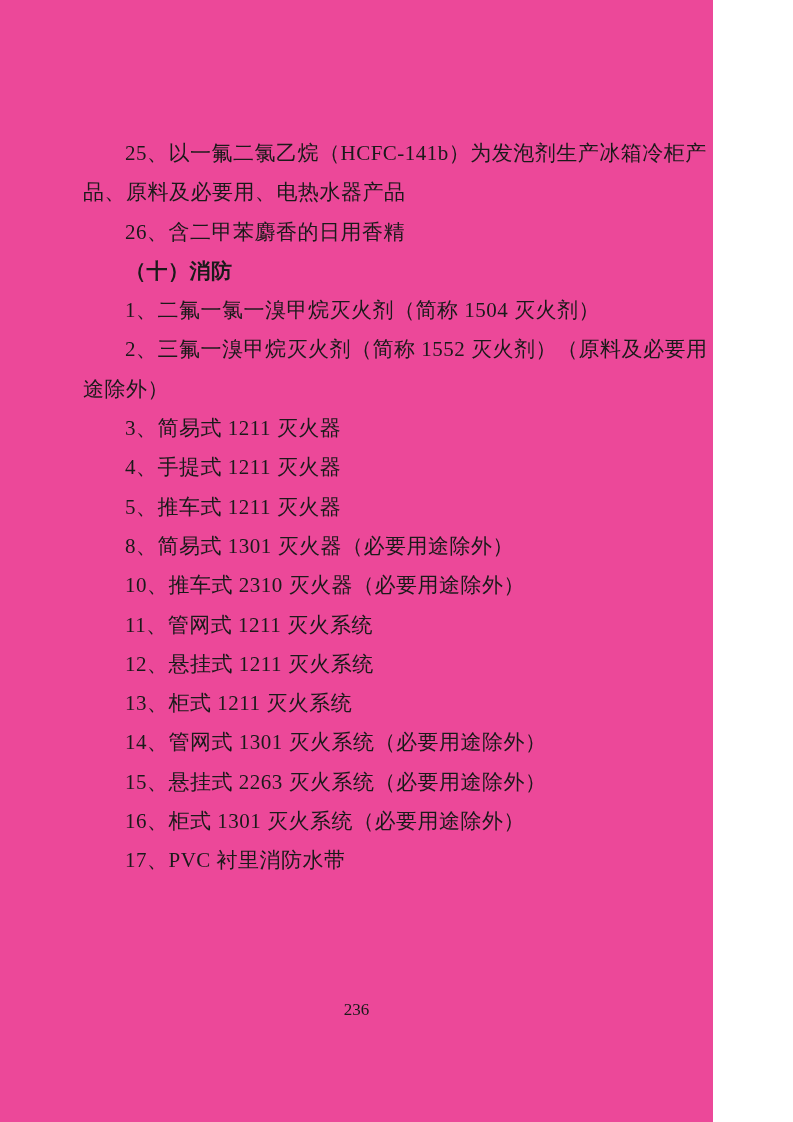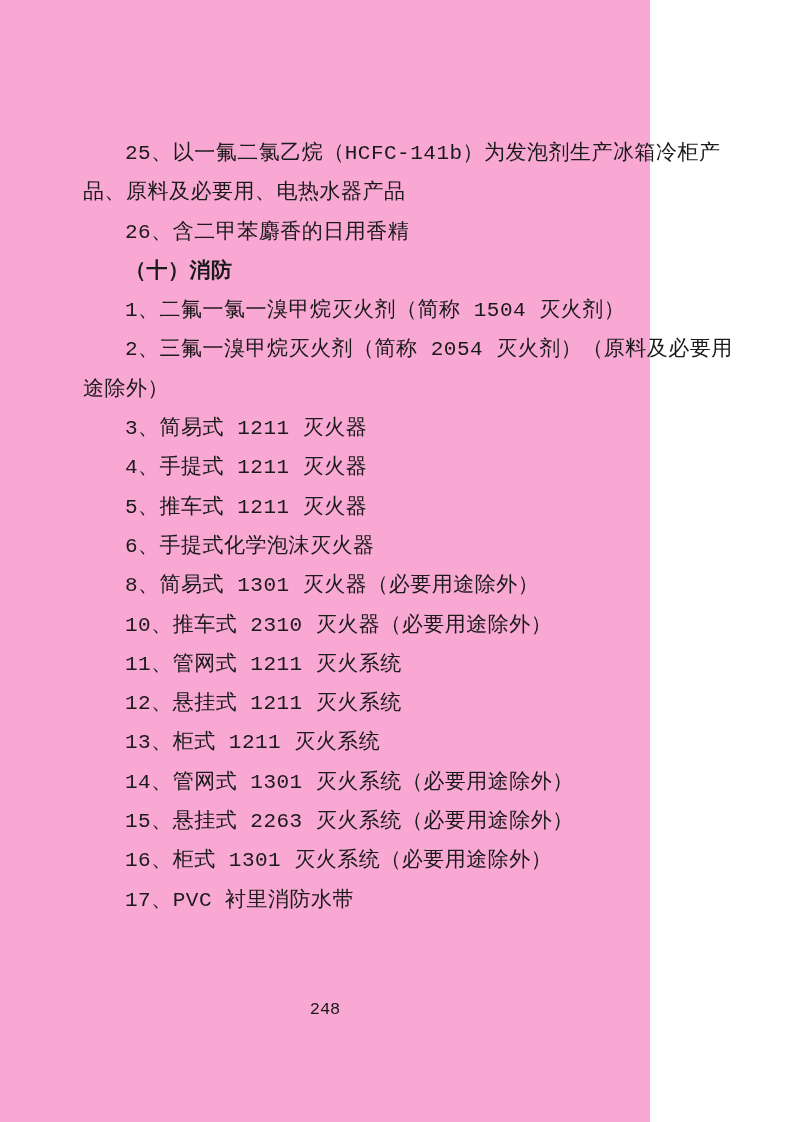--- a/index.html
+++ b/index.html
@@ -8,25 +8,24 @@
     background: #ffffff;
   }
   body {
     width: 793px;
     height: 1122px;
     overflow: hidden;
     font-family: "Liberation Serif", "DejaVu Serif", serif;
   }
   .doc-page {
     position: relative;
-    width: 650px;
+    width: 713px;
     height: 1122px;
-    background: #f9a8d4;
+    background: #ec4899;
     color: #1a1a1a;
-    font-family: Liberation Mono, monospace;
   }
   .doc-content {
     position: absolute;
     top: 134px;
     left: 83px;
     right: 83px;
   }
   .line {
     font-size: 21px;
     line-height: 39.3px;
@@ -54,30 +53,29 @@
 </head>
 <body>
 
 <div class="doc-page">
   <div class="doc-content">
       <div class="line indent">25、以一氟二氯乙烷（HCFC-141b）为发泡剂生产冰箱冷柜产</div>
       <div class="line">品、原料及必要用、电热水器产品</div>
       <div class="line indent">26、含二甲苯麝香的日用香精</div>
       <div class="line indent bold">（十）消防</div>
       <div class="line indent">1、二氟一氯一溴甲烷灭火剂（简称 1504 灭火剂）</div>
-      <div class="line indent">2、三氟一溴甲烷灭火剂（简称 2054 灭火剂）（原料及必要用</div>
+      <div class="line indent">2、三氟一溴甲烷灭火剂（简称 1552 灭火剂）（原料及必要用</div>
       <div class="line">途除外）</div>
       <div class="line indent">3、简易式 1211 灭火器</div>
       <div class="line indent">4、手提式 1211 灭火器</div>
       <div class="line indent">5、推车式 1211 灭火器</div>
-      <div class="line indent">6、手提式化学泡沫灭火器</div>
       <div class="line indent">8、简易式 1301 灭火器（必要用途除外）</div>
       <div class="line indent">10、推车式 2310 灭火器（必要用途除外）</div>
       <div class="line indent">11、管网式 1211 灭火系统</div>
       <div class="line indent">12、悬挂式 1211 灭火系统</div>
       <div class="line indent">13、柜式 1211 灭火系统</div>
       <div class="line indent">14、管网式 1301 灭火系统（必要用途除外）</div>
       <div class="line indent">15、悬挂式 2263 灭火系统（必要用途除外）</div>
       <div class="line indent">16、柜式 1301 灭火系统（必要用途除外）</div>
       <div class="line indent">17、PVC 衬里消防水带</div>
     </div>
-  <div class="page-footer">248</div>
+  <div class="page-footer">236</div>
 </div>
 
 </body></html>

